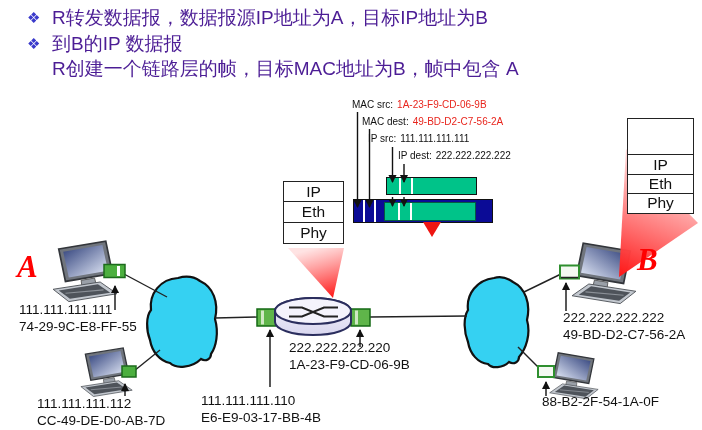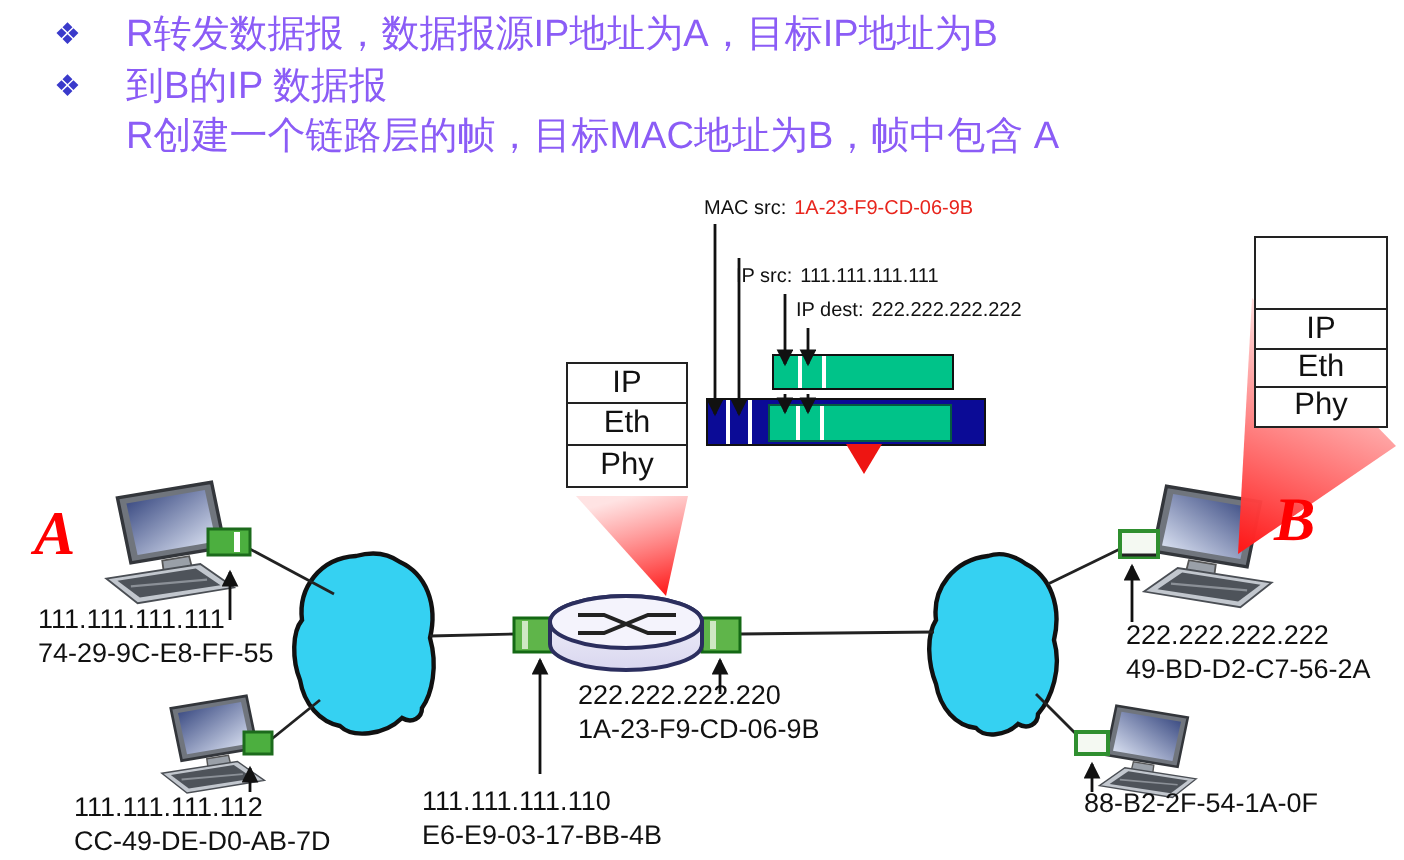--- a/index.html
+++ b/index.html
@@ -5,21 +5,21 @@
   html,body{margin:0;padding:0;background:#fff;}
   .canvas{position:relative;width:702px;height:430px;background:#fff;overflow:hidden;
           font-family:"Liberation Sans",sans-serif;}
   svg{position:absolute;left:0;top:0;pointer-events:none;}
   .layer0{z-index:0;} .layer3{z-index:3;}
 
   
   .bullets{position:absolute;left:27px;top:5px;z-index:2;width:660px;}
   .b-item{display:flex;margin-bottom:1px;}
   .b-marker{color:#3a3acb;font-size:15px;line-height:25px;width:25px;flex:none;}
-  .b-text div{font-size:19px;line-height:25px;color:#8b5cf6;white-space:nowrap;margin-left:11px;}
+  .b-text div{font-size:19px;line-height:25px;color:#4c1d95;white-space:nowrap;}
 
   
   .pkt-lbl{position:absolute;font-size:10px;white-space:nowrap;color:#111;z-index:2;}
   .pkt-lbl .val{margin-left:4px;}
   .red{color:#e8251d;}
 
   
   .stack{position:absolute;z-index:2;}
   .stack .cell{box-sizing:border-box;border:1.7px solid #222;background:#fff;margin-top:-1.7px;
                display:flex;align-items:center;justify-content:center;
@@ -138,20 +138,23 @@
       <div class="b-text">
         <div>到B的IP 数据报</div>
         <div>R创建一个链路层的帧，目标MAC地址为B，帧中包含 A</div>
       </div>
     </div>
   </div>
 
   <div class="pkt-lbl" style="left:352px;top:99px">
     <span>MAC src:</span><span class="val red">1A-23-F9-CD-06-9B</span>
   </div>
+  <div class="pkt-lbl" style="left:362px;top:116px">
+    <span>MAC dest:</span><span class="val red">49-BD-D2-C7-56-2A</span>
+  </div>
   <div class="pkt-lbl" style="left:368px;top:133px">
     <span>IP src:</span><span class="val">111.111.111.111</span>
   </div>
   <div class="pkt-lbl" style="left:398px;top:150px">
     <span>IP dest:</span><span class="val">222.222.222.222</span>
   </div>
 
   <div class="stack" style="left:283px;top:181px;width:61px">
     <div class="cell" style="height:22px">IP</div>
     <div class="cell" style="height:22px">Eth</div>
@@ -182,21 +185,21 @@
     <div>74-29-9C-E8-FF-55</div>
   </div>
   <div class="addr" style="left:37px;top:396px">
     <div>111.111.111.112</div>
     <div>CC-49-DE-D0-AB-7D</div>
   </div>
   <div class="addr" style="left:289px;top:340px">
     <div>222.222.222.220</div>
     <div>1A-23-F9-CD-06-9B</div>
   </div>
-  <div class="addr" style="left:211px;top:393px">
+  <div class="addr" style="left:201px;top:393px">
     <div>111.111.111.110</div>
     <div>E6-E9-03-17-BB-4B</div>
   </div>
   <div class="addr" style="left:563px;top:310px">
     <div>222.222.222.222</div>
     <div>49-BD-D2-C7-56-2A</div>
   </div>
   <div class="addr" style="left:542px;top:394px">
     <div>88-B2-2F-54-1A-0F</div>
   </div>

